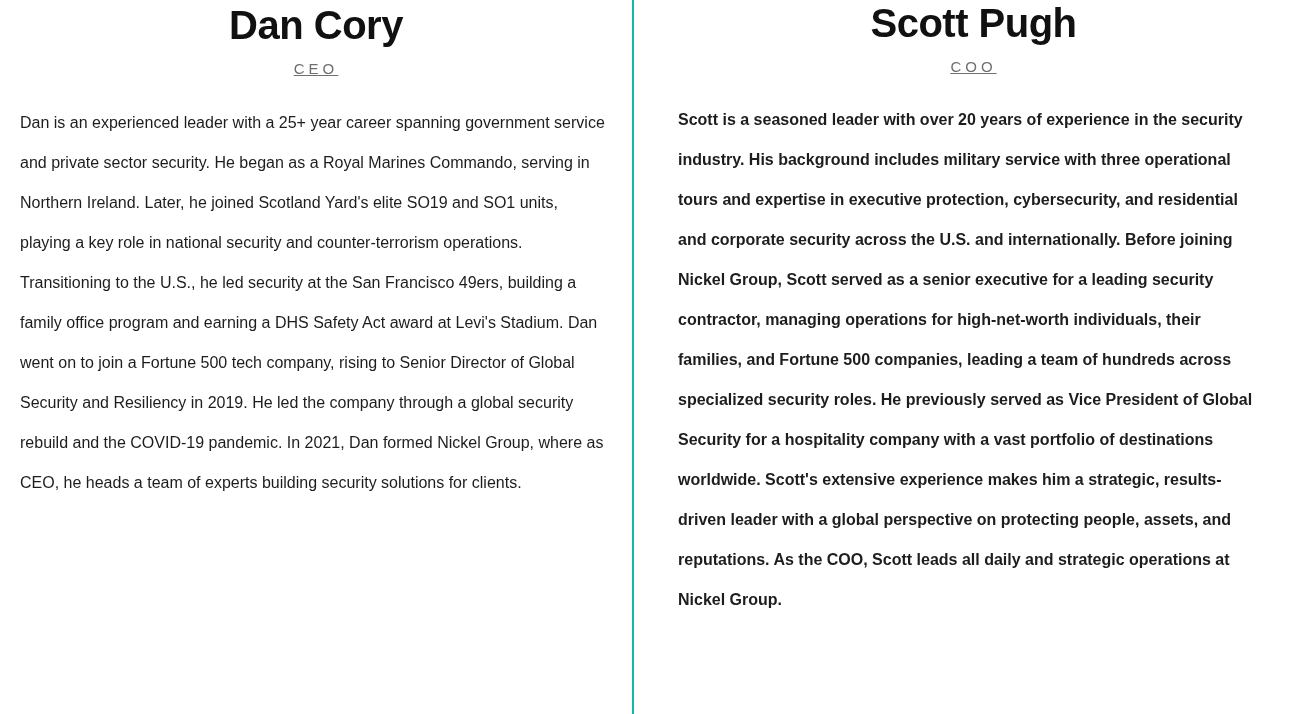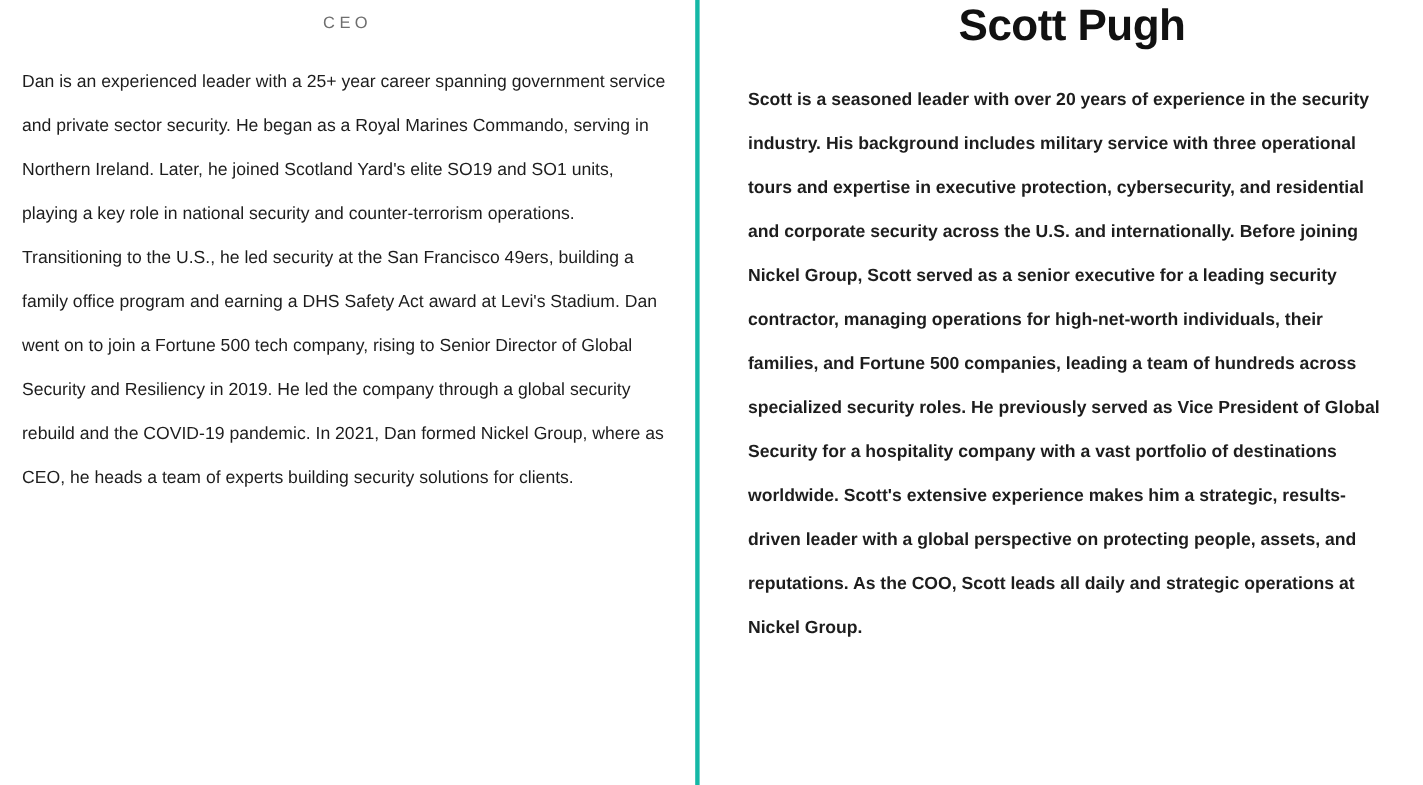--- a/index.html
+++ b/index.html
@@ -24,21 +24,21 @@
     box-sizing: border-box;
     position: relative;
   }
   .bio-col.left {
     width: 632px;
     padding: 0 20px 0 20px;
   }
   .bio-col.right {
     width: 662px;
     padding: 0 25px 0 44px;
-    border-left: 4px solid #14b8a6;
+    border-left: 2px solid #14b8a6;
   }
   .bio-name {
     font-size: 40px;
     font-weight: bold;
     text-align: center;
     letter-spacing: -0.5px;
     color: #111111;
     margin: 0;
     padding-top: 2px;
     line-height: 1.15;
@@ -46,41 +46,44 @@
   .bio-col.right .bio-name {
     padding-top: 0px;
   }
   .bio-title {
     text-align: center;
     font-size: 15px;
     letter-spacing: 4px;
     color: #6f6f6f;
     margin-top: 12px;
     font-weight: 400;
+    text-decoration: underline;
   }
   .bio-text {
     font-size: 16px;
     line-height: 40px;
     color: #1d1d1d;
     margin-top: 26px;
     text-align: left;
   }
   .bio-col.right .bio-text {
     margin-top: 25px;
     font-weight: bold;
   }
 </style>
 </head>
 <body>
 
 <div class="bios">
 
   <div class="bio-col left">
+    <h1 class="bio-name">Dan Cory</h1>
     <div class="bio-title">CEO</div>
     <p class="bio-text">Dan is an experienced leader with a 25+ year career spanning government service and private sector security. He began as a Royal Marines Commando, serving in Northern Ireland. Later, he joined Scotland Yard's elite SO19 and SO1 units, playing a key role in national security and counter-terrorism operations. Transitioning to the U.S., he led security at the San Francisco 49ers, building a family office program and earning a DHS Safety Act award at Levi's Stadium. Dan went on to join a Fortune 500 tech company, rising to Senior Director of Global Security and Resiliency in 2019. He led the company through a global security rebuild and the COVID-19 pandemic. In 2021, Dan formed Nickel Group, where as CEO, he heads a team of experts building security solutions for clients.</p>
   </div>
 
   <div class="bio-col right">
     <h1 class="bio-name">Scott Pugh</h1>
+    <div class="bio-title">COO</div>
     <p class="bio-text">Scott is a seasoned leader with over 20 years of experience in the security industry. His background includes military service with three operational tours and expertise in executive protection, cybersecurity, and residential and corporate security across the U.S. and internationally. Before joining Nickel Group, Scott served as a senior executive for a leading security contractor, managing operations for high-net-worth individuals, their families, and Fortune 500 companies, leading a team of hundreds across specialized security roles. He previously served as Vice President of Global Security for a hospitality company with a vast portfolio of destinations worldwide. Scott's extensive experience makes him a strategic, results-driven leader with a global perspective on protecting people, assets, and reputations. As the COO, Scott leads all daily and strategic operations at Nickel Group.</p>
   </div>
 
 </div>
 
 </body></html>

